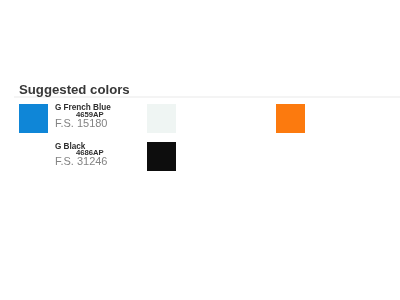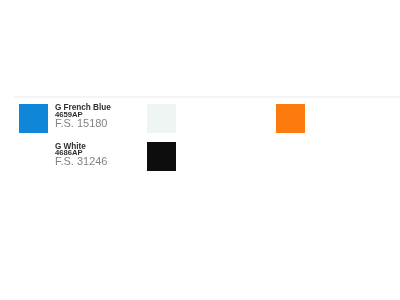--- a/index.html
+++ b/index.html
@@ -7,34 +7,35 @@
        font-family:"Liberation Sans",sans-serif;}
   .panel{position:absolute;left:0;top:0;width:400px;height:300px;background:#fff;overflow:hidden;}
   .sep{position:absolute;left:14px;top:96.3px;width:386px;height:1.5px;background:#f4f4f4;}
   .title{position:absolute;left:19px;top:83.2px;font-size:13.2px;line-height:13px;
          font-weight:bold;color:#383838;white-space:nowrap;transform:translateZ(0);}
   .item{position:absolute;width:110px;height:30px;}
   .sw{position:absolute;left:0;top:0;width:28.7px;height:28.9px;}
   .txt{position:absolute;left:35.6px;top:0.25px;width:74px;height:23px;white-space:nowrap;transform:translateZ(0);}
   .txt > div{position:absolute;left:0;white-space:nowrap;}
   .l1{top:0px;font-size:8.2px;line-height:8px;font-weight:bold;color:#2e2e2e;}
-  .l2{top:6.3px;font-size:7.7px;line-height:8px;font-weight:bold;color:#2e2e2e;}
+  .l2{top:6.3px;font-size:7.7px;line-height:8px;font-weight:bold;color:#2e2e2e;margin-left:21px;}
   .l3{top:14.4px;font-size:11px;line-height:8px;color:#838383;}
 
   
   .c0{left:19.3px;} .c1{left:147.2px;} .c2{left:276.4px;}
   .r0{top:104.2px;} .r1{top:142.3px;}
 </style>
 </head>
 <body>
 
 <div class="panel">
 
   <div class="sep"></div>
 
+  <div class="title">Suggested colors</div>
 
   <div>
 
     <div class="item c0 r0">
       <div class="sw" style="background: rgb(15, 134, 215);"></div>
       <div class="txt">
         <div class="l1">G French Blue</div>
         <div class="l2">4659AP</div>
         <div class="l3">F.S. 15180</div>
       </div>
@@ -44,21 +45,21 @@
       <div class="sw" style="background: rgb(239, 245, 243);"></div>
     </div>
 
     <div class="item c2 r0">
       <div class="sw" style="background: rgb(252, 122, 14);"></div>
     </div>
 
     <div class="item c0 r1">
       <div class="sw" style="background: rgb(255, 255, 255);"></div>
       <div class="txt">
-        <div class="l1">G White</div>
+        <div class="l1">G Black</div>
         <div class="l2">4686AP</div>
         <div class="l3">F.S. 31246</div>
       </div>
     </div>
 
     <div class="item c1 r1">
       <div class="sw" style="background: rgb(13, 13, 13);"></div>
     </div>
 
   </div>

